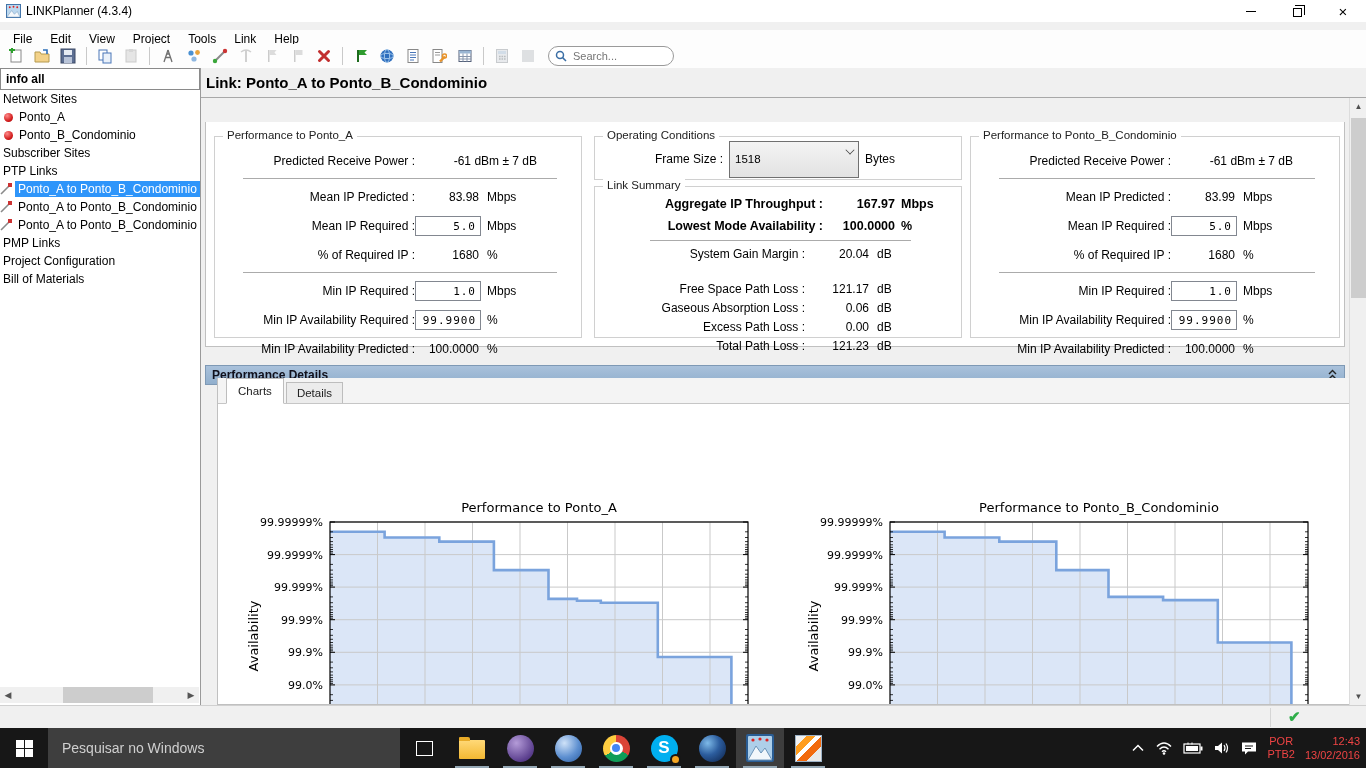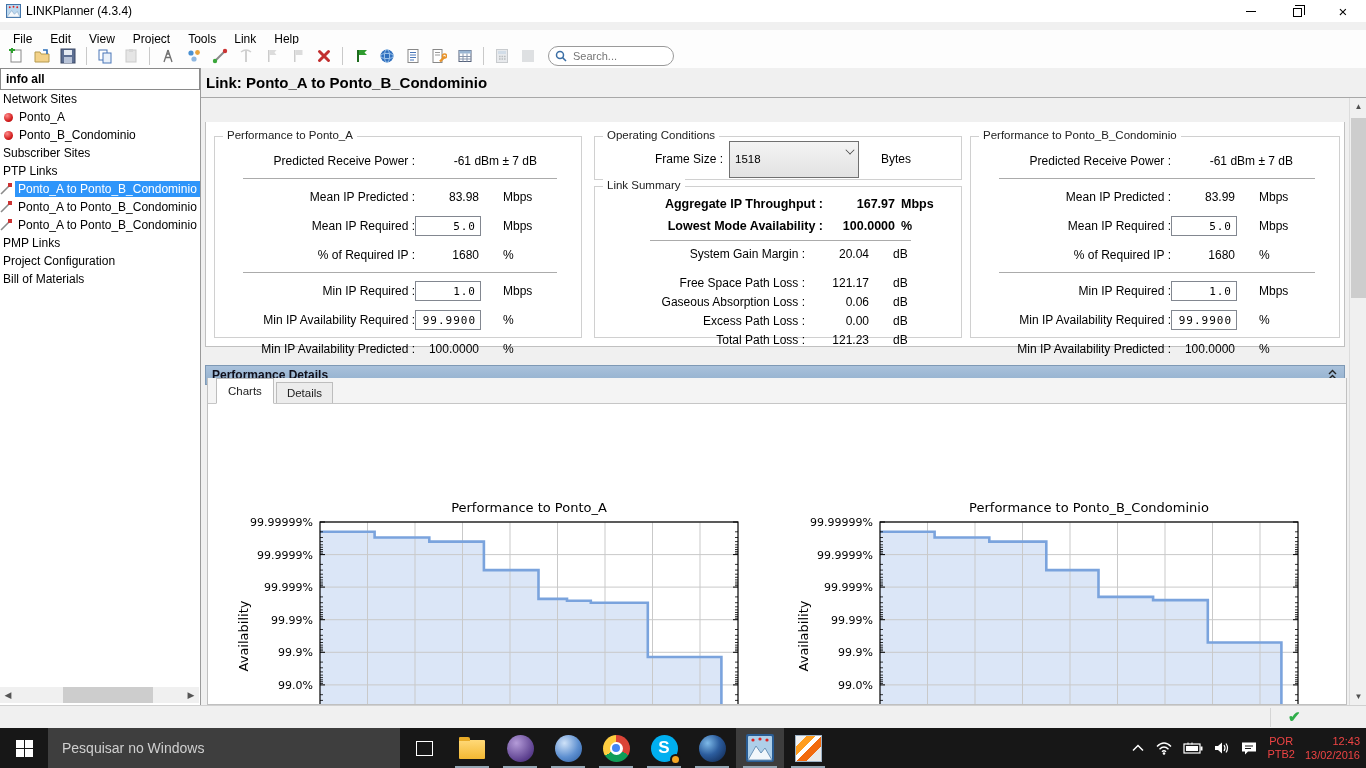--- a/index.html
+++ b/index.html
@@ -41,35 +41,35 @@
   #treehscroll .thumb{position:absolute;left:28%;width:54%;top:0;height:16px;background:#cdcdcd;}
 
   
   #main{position:absolute;left:201px;top:68px;width:1165px;height:637px;background:#f0f0f0;}
   #pagetitle{height:30px;display:flex;align-items:center;padding-left:5px;font-size:15px;font-weight:bold;border-bottom:1px solid #a8a8a8;background:#f0f0f0;}
   .sechdr{position:absolute;left:4px;width:1140px;height:20px;background:linear-gradient(#a9c1db,#91afcd);border:1px solid #7e99b5;display:flex;align-items:center;padding:0 6px;font-size:12px;font-weight:bold;color:#10101c;}
   .sechdr .dchev{margin-left:auto;}
   #summaryhdr{top:34px;}
   #summarybody{position:absolute;left:4px;top:54px;width:1140px;height:225px;background:#fff;border:1px solid #c0c0c0;border-top:none;}
   #detailshdr{top:297px;}
-  #detailsbody{position:absolute;left:6px;top:310px;width:1140px;height:327px;background:#fff;border:1px solid #c0c0c0;border-top:none;overflow:hidden;}
+  #detailsbody{position:absolute;left:16px;top:310px;width:1140px;height:327px;background:#fff;border:1px solid #c0c0c0;border-top:none;overflow:hidden;}
 
   
   #vscroll{position:absolute;right:0;top:30px;width:17px;height:607px;background:#f0f0f0;border-left:1px solid #dcdcdc;}
   #vscroll .arr{position:absolute;left:0;width:17px;height:17px;color:#505050;font-size:8px;display:flex;align-items:center;justify-content:center;}
   #vscroll .thumb{position:absolute;left:1px;top:20px;width:15px;height:180px;background:#cdcdcd;}
 
   
   .gbox{position:absolute;border:1px solid #d0d0d0;background:#fff;}
   .gbox .legend{position:absolute;top:-8px;left:8px;background:#fff;padding:0 4px;font-size:11.5px;color:#222;}
   .prow{display:flex;align-items:center;height:22px;margin-top:7px;font-size:12px;color:#000;}
   .prow .lab{width:200px;text-align:right;}
   .prow .val{width:66px;text-align:right;padding-right:2px;}
   .prow .wideval{width:122px;text-align:right;}
-  .prow .unit{width:52px;text-align:left;padding-left:22px;}
+  .prow .unit{width:52px;text-align:left;padding-left:6px;}
   .prow input{width:66px;height:20px;border:1px solid #828790;text-align:right;font:11px "DejaVu Sans Mono",monospace;letter-spacing:1px;padding:0 4px;background:#fff;}
   .psep{height:1px;background:#ababab;margin:6px 24px 0 28px;}
   .ls-head{display:flex;align-items:center;height:22px;margin-top:4px;font-size:12.5px;font-weight:bold;}
   .ls-head .lab{width:228px;text-align:right;}
   .ls-head .val{width:72px;text-align:right;}
   .ls-head .unit{width:52px;text-align:left;padding-left:6px;}
   .combo{width:130px;height:37px;border:1px solid #707070;background:linear-gradient(#f4f4f4,#e2e2e2);font-size:11.5px;display:flex;align-items:center;padding-left:5px;position:relative;}
   .combo .carr{position:absolute;right:4px;top:6px;width:8px;height:8px;border-right:1.5px solid #444;border-bottom:1.5px solid #444;transform:rotate(45deg) scale(.8);margin-top:-2px;}
 
   
@@ -413,21 +413,21 @@
             <span class="lab">Lowest Mode Availability :</span>
             <span class="val">100.0000</span>
             <span class="unit">%</span>
           </div>
         <div class="psep" style="margin:3px 50px 0 55px;"></div>
         <div class="prow" style="margin-top:3px;height:19px;">
             <span class="lab" style="width:210px;">System Gain Margin :</span>
             <span class="val">20.04</span>
             <span class="unit">dB</span>
           </div>
-        <div class="prow" style="margin-top:10px;height:19px;">
+        <div class="prow" style="margin-top:16px;height:19px;">
             <span class="lab" style="width:210px;">Free Space Path Loss :</span>
             <span class="val">121.17</span>
             <span class="unit">dB</span>
           </div>
         <div class="prow" style="margin-top:0;height:19px;">
             <span class="lab" style="width:210px;">Gaseous Absorption Loss :</span>
             <span class="val">0.06</span>
             <span class="unit">dB</span>
           </div>
         <div class="prow" style="margin-top:0;height:19px;">

